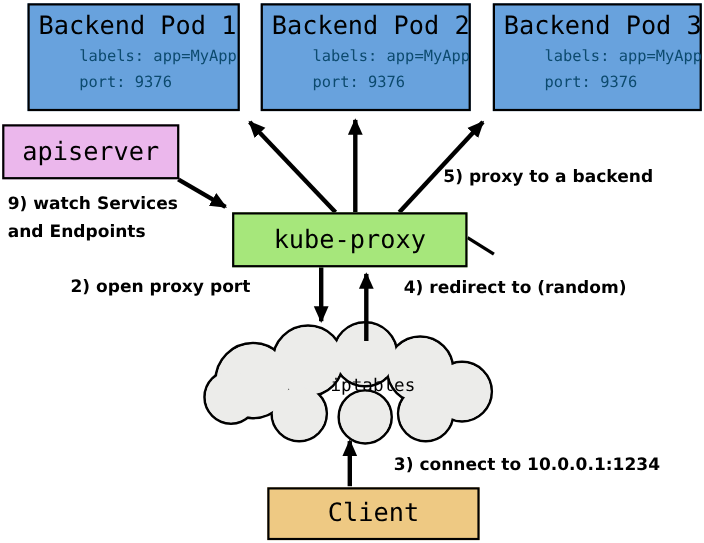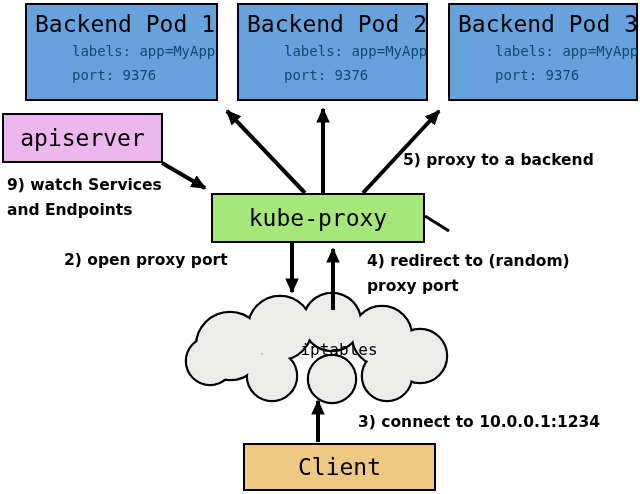--- a/index.html
+++ b/index.html
@@ -119,19 +119,18 @@
     <span>and Endpoints</span>
   </div>
   <div class="note note2">
     <span>2) open proxy port</span>
   </div>
   <div class="note note3">
     <span>3) connect to 10.0.0.1:1234</span>
   </div>
   <div class="note note4">
     <span>4) redirect to (random)</span>
-    <span>proxy port</span>
   </div>
   <div class="note note5">
     <span>5) proxy to a backend</span>
   </div>
 
 </div>
 
 </body></html>

